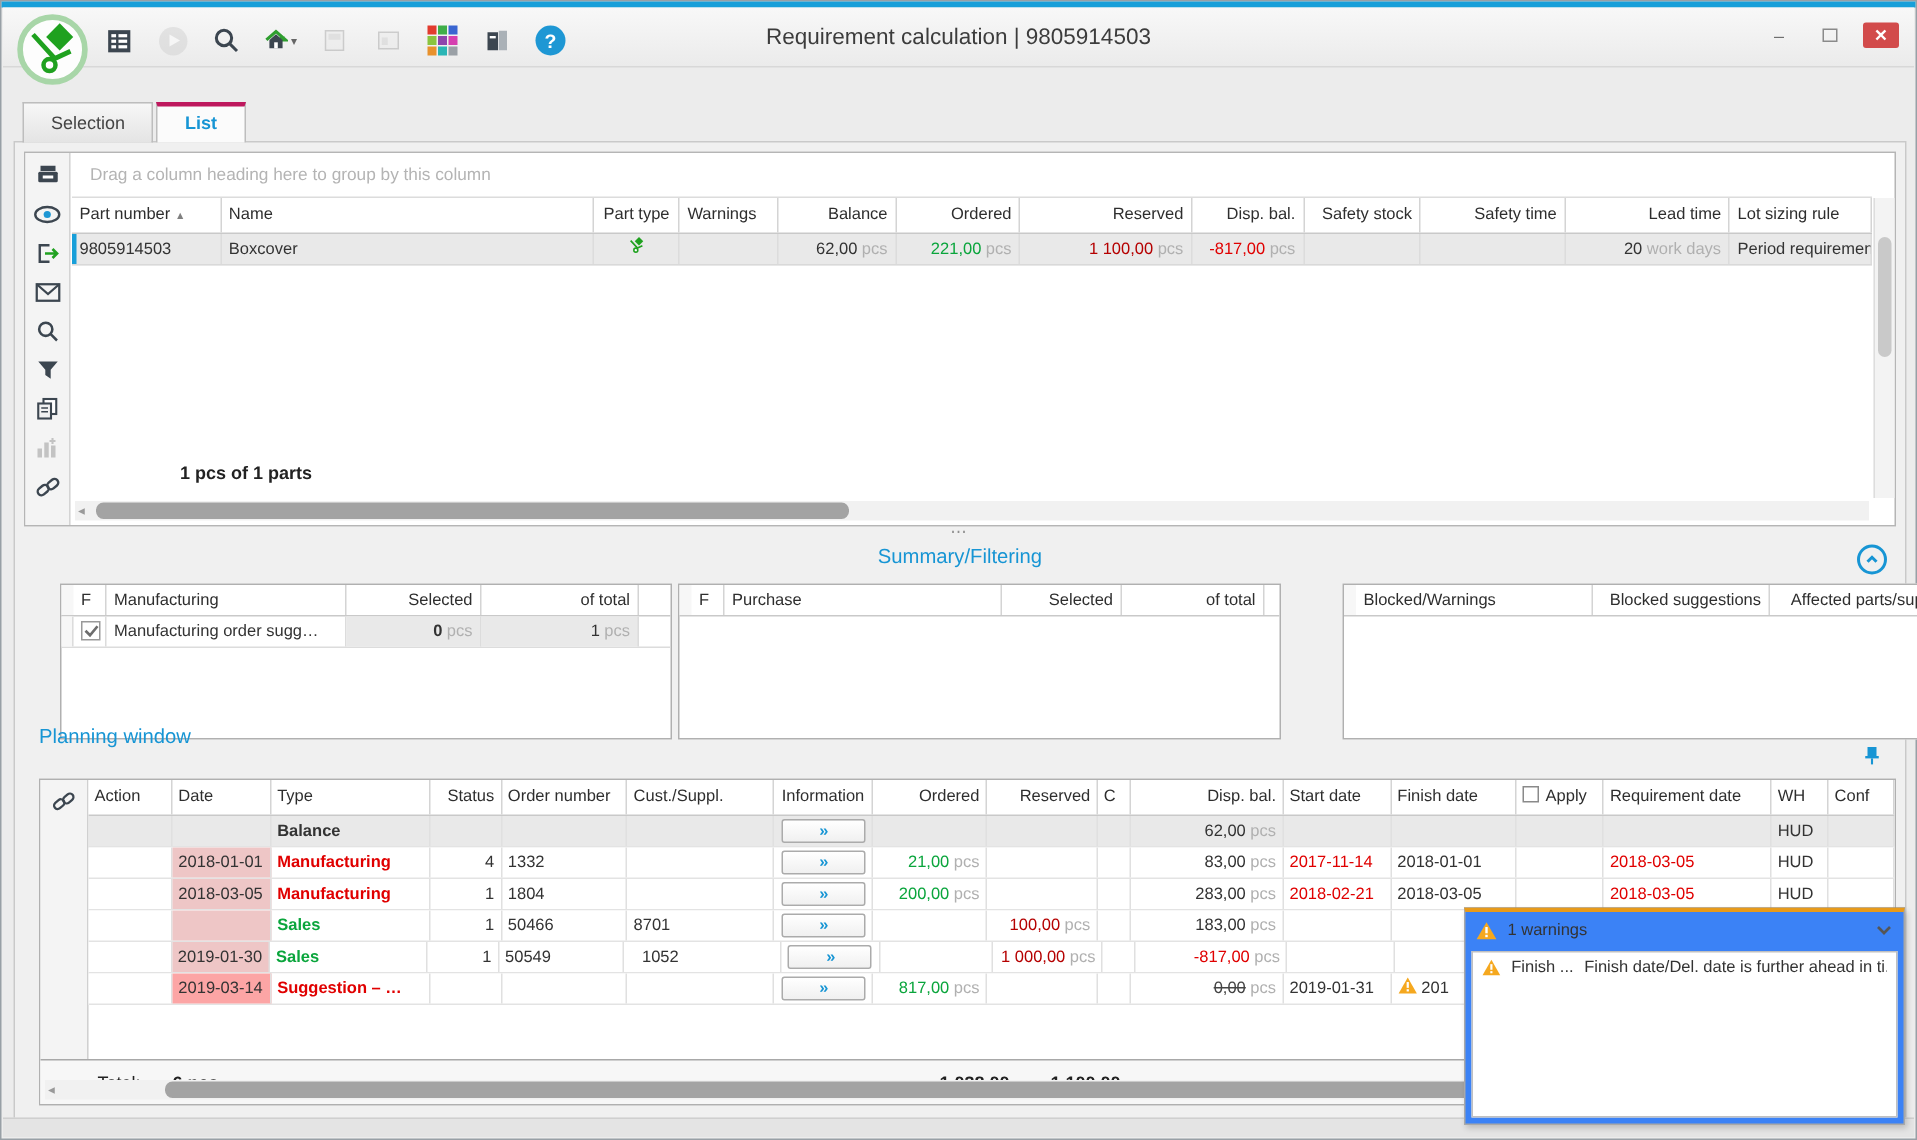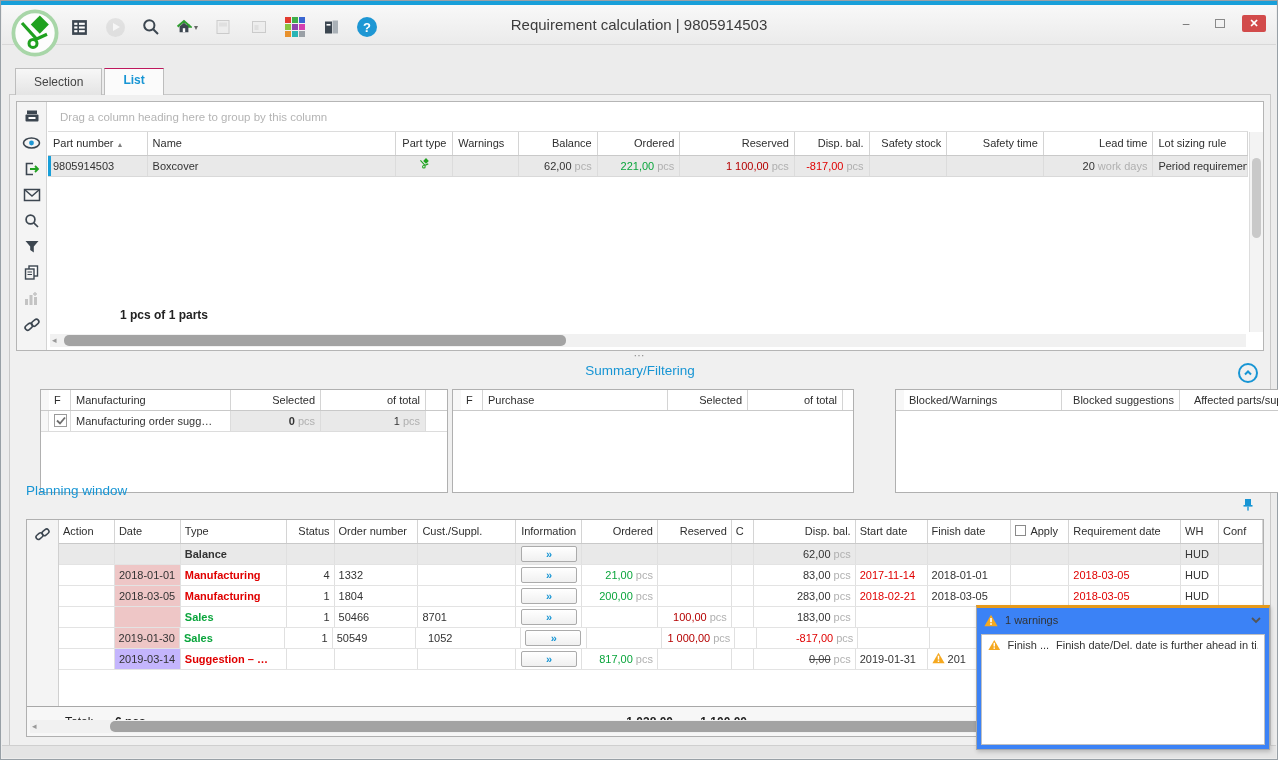--- a/index.html
+++ b/index.html
@@ -26,21 +26,21 @@
   .play-circle { width:19px; height:19px; border-radius:50%; background:#cbcbcb; position:relative; }
   .play-circle:after { content:""; position:absolute; left:7px; top:5px; border-left:7px solid #fff;
     border-top:4.5px solid transparent; border-bottom:4.5px solid transparent; }
   .palette { display:grid; grid-template-columns:repeat(3,6px); grid-template-rows:repeat(3,6px); gap:1px; }
   .caret { font-size:8px; color:#666; margin-left:2px; }
 
   
   .tabs { position:absolute; left:14px; top:67px; display:flex; z-index:3; }
   .tab { height:27px; padding:0 18px; line-height:26px; font-size:12px; color:#444;
     background:linear-gradient(#f7f7f7,#e4e4e4); border:1px solid #bdbdbd; border-bottom:none; margin-right:2px; }
-  .tab.active { background:#fbfbfb; color:#1795d4; font-weight:bold; border-top:1px solid #be185d; line-height:22px; }
+  .tab.active { background:#fbfbfb; color:#1795d4; font-weight:bold; border-top:3px solid #be185d; line-height:22px; }
   .page { position:absolute; left:8px; top:93px; width:1262px; height:653px; background:#f0f0f0; border:1px solid #c9c9c9; }
 
   
   .list-panel { position:absolute; left:6px; top:6px; width:1248px; height:250px; background:#fff; border:1px solid #b5b5b5; }
   .side-toolbar { position:absolute; left:0; top:0; bottom:0; width:30px; background:#f4f4f4; border-right:1px solid #d4d4d4;
     display:flex; flex-direction:column; align-items:center; padding-top:5px; gap:7px; }
   .sti { width:20px; height:19px; display:flex; align-items:center; justify-content:center; }
   .grid-area { position:absolute; left:31px; top:0; right:15px; bottom:0; }
   .group-bar { height:30px; background:#fff; border-bottom:1px solid #dcdcdc; line-height:30px; padding-left:12px;
     color:#b4b4b4; font-size:11.5px; }
@@ -89,21 +89,21 @@
   .plan-gutter { position:absolute; left:0; top:0; bottom:0; width:32px; background:#f4f4f4; border-right:1px solid #d0d0d0; }
   .plan-gutter .sti { margin:5px auto; }
   .phead { position:absolute; left:32px; top:0; right:0; height:24px; display:flex; border-bottom:1px solid #c9c9c9; background:#fff; }
   .phead .hc { font-size:11px; color:#2e2e2e; line-height:23px; padding:0 4px; border-right:1px solid #d4d4d4;
     white-space:nowrap; overflow:hidden; }
   .prows { position:absolute; left:32px; top:24px; right:0; }
   .prow { display:flex; height:21px; background:#fff; border-bottom:1px solid #e3e3e3; position:relative; }
   .prow.gray { background:#e9e9e9; }
   .prow .dc { font-size:11px; color:#333; line-height:20px; padding:0 4px; border-right:1px solid #e0e0e0;
     white-space:nowrap; overflow:hidden; }
-  .bg-pink { background:#eec6c6; } .bg-green { background:#c4b5fd; }
+  .bg-pink { background:#eec6c6; } .bg-green { background:#fca5a5; }
   .info-btn { display:inline-block; width:56px; height:16px; margin-top:2px; background:linear-gradient(#fff,#f0f0f0);
     border:1px solid #ababab; border-radius:2px; color:#1795d4; font-weight:bold; font-size:11px; line-height:14px;
     text-align:center; letter-spacing:-1px; }
   .dot { width:11px; height:11px; border-radius:50%; background:#1fa11f; margin:4px 0 0 14px; }
   .apply-cb { width:11px; height:11px; border:1px solid #8a8a8a; background:#fff; display:inline-block;
     vertical-align:-1px; margin-right:4px; }
   .ptotal { position:absolute; left:0; right:0; top:186px; height:30px; background:#f7f7f7; border-top:1px solid #a8a8a8;
     font-size:12px; color:#222; }
   .ptotal .tlabel { position:absolute; left:38px; top:8px; }
   .ptotal .tcount { position:absolute; left:88px; top:8px; font-weight:bold; }

